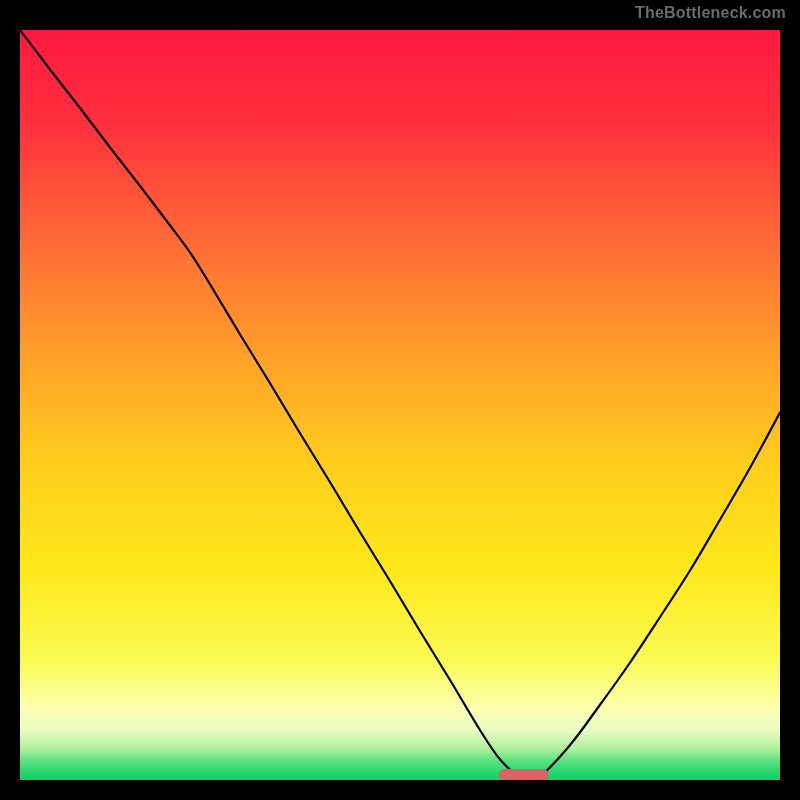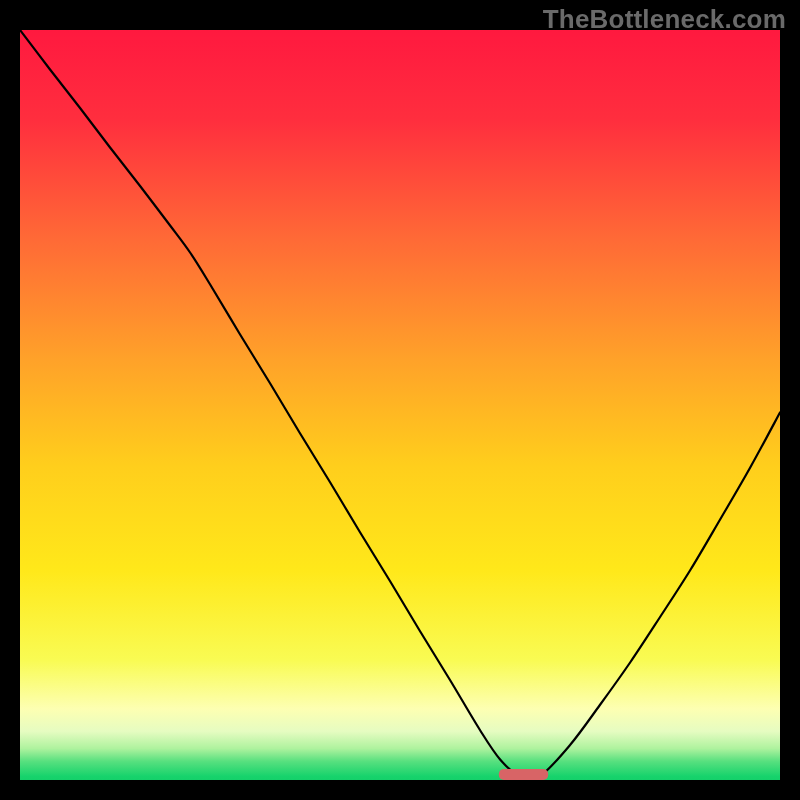--- a/index.html
+++ b/index.html
@@ -15,21 +15,21 @@
     position: relative;
     width: 800px;
     height: 800px;
     background: #000;
   }
   .watermark {
     position: absolute;
     top: 4px;
     right: 14px;
     color: #6a6a6a;
-    font-size: 26px;
+    font-size: 16px;
     font-weight: 600;
     letter-spacing: 0.2px;
     z-index: 40;
     user-select: none;
   }
   .plot-area {
     position: absolute;
     left: 20px;
     top: 30px;
     width: 760px;

